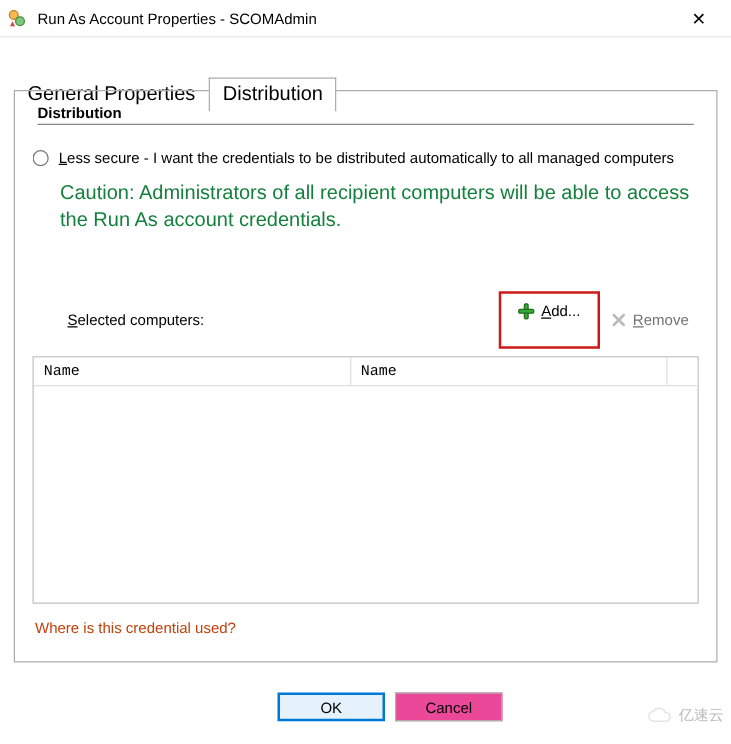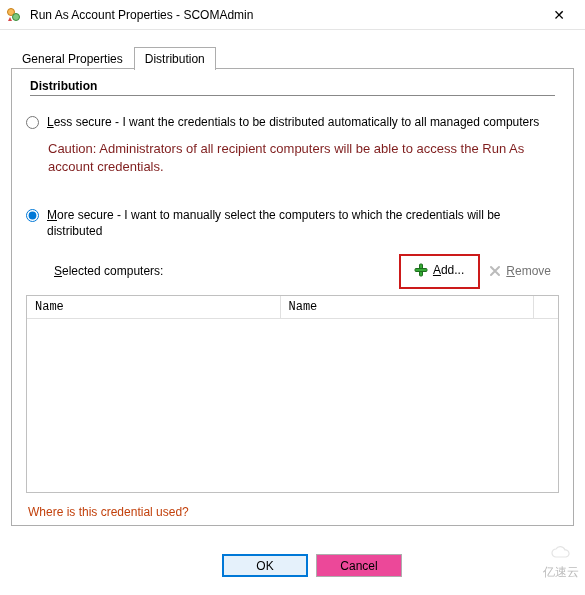--- a/index.html
+++ b/index.html
@@ -42,23 +42,23 @@
   .tabs {
     display: flex;
     align-items: flex-end;
     margin-top: 12px;
     gap: 0;
   }
   .tab {
     padding: 4px 10px 4px 10px;
     border: 1px solid transparent;
     border-bottom: none;
-    font-size: 12px;
+    font-size: 16px;
     position: relative;
-    top: 1px;
+    top: 16px;
   }
   .tab.active {
     border-color: #adadad;
     background: #fff;
     z-index: 2;
   }
   .tab-panel {
     border: 1px solid #adadad;
     padding: 10px 12px 12px 12px;
     height: 458px;
@@ -82,24 +82,24 @@
   .radio-input {
     width: 13px; height: 13px;
     margin: 2px 8px 0 0;
     accent-color: #0078d7;
     flex-shrink: 0;
   }
   .radio-text {
     line-height: 1.35;
   }
   .caution {
-    color: #7f1d1d;
+    color: #15803d;
     margin: 10px 0 0 24px;
     line-height: 1.35;
-    font-size: 13px;
+    font-size: 16px;
   }
   .selected-row {
     display: flex;
     align-items: center;
     margin: 14px 2px 2px 2px;
   }
   .selected-label { flex: 1; margin-left: 28px; }
   .small-btn {
     display: inline-flex;
     align-items: center;
@@ -108,21 +108,21 @@
     font-size: 12px;
     font-family: inherit;
     background: transparent;
     border: none;
   }
   .small-btn.disabled {
     color: #737373;
   }
   .add-highlight {
     border: 2px solid #cc1a1a;
-    padding: 4px 6px 7px 4px;
+    padding: 4px 6px 18px 4px;
     display: inline-flex;
   }
   .table-wrap {
     border: 1px solid #c0c0c0;
     margin: 6px 2px 0 2px;
     height: 198px;
     overflow: hidden;
   }
   .table-header {
     display: flex;
@@ -167,21 +167,20 @@
   }
   .watermark {
     position: absolute;
     right: 6px;
     bottom: 14px;
     color: #bbb;
     font-size: 12px;
     display: flex;
     align-items: center;
     gap: 4px;
-    flex-direction: column;
   }
   .watermark svg { opacity: 0.4; }
   .u { text-decoration: underline; }
 </style>
 </head>
 <body>
 
 <div class="titlebar">
   <span class="app-icon">
     <svg viewBox="0 0 16 16" width="16" height="16">
@@ -206,24 +205,20 @@
     <div class="group-underline"></div>
 
     <label class="radio-row">
       <input type="radio" class="radio-input" name="dist" style="">
       <span class="radio-text"><span class="u">L</span><span>ess secure - I want the credentials to be distributed automatically to all managed computers</span></span>
     </label>
     <div class="caution">Caution: Administrators of all recipient computers will be able to access the Run As account credentials.</div>
 
     <div style="height:32px"></div>
 
-    <label class="radio-row">
-      <input type="radio" class="radio-input" name="dist" checked="" style="">
-      <span class="radio-text"><span class="u">M</span><span>ore secure - I want to manually select the computers to which the credentials will be distributed</span></span>
-    </label>
 
     <div class="selected-row">
       <span class="selected-label"><span class="u">S</span><span>elected computers:</span></span>
       <span class="add-highlight">
         <button class="small-btn">
           <svg width="16" height="16" viewBox="0 0 16 16">
             <rect x="6.5" y="2" width="3" height="12" fill="#36a936" stroke="#1e6e1e" rx="1"></rect>
             <rect x="2" y="6.5" width="12" height="3" fill="#36a936" stroke="#1e6e1e" rx="1"></rect>
           </svg>
           <span><span class="u">A</span><span>dd...</span></span>

